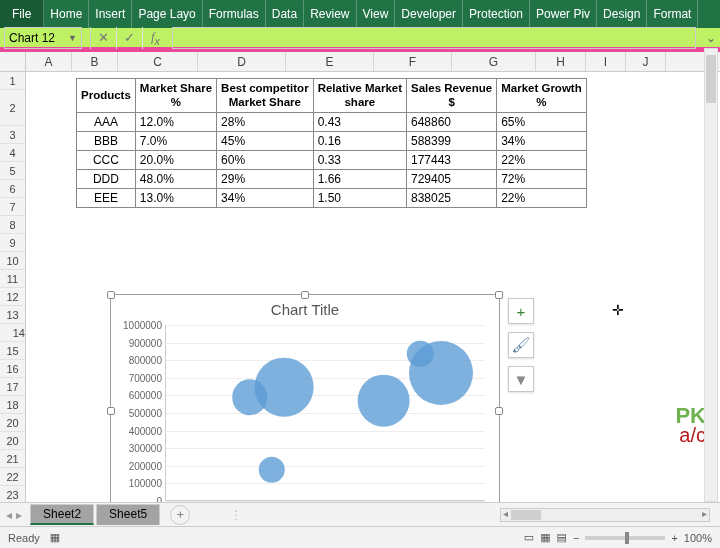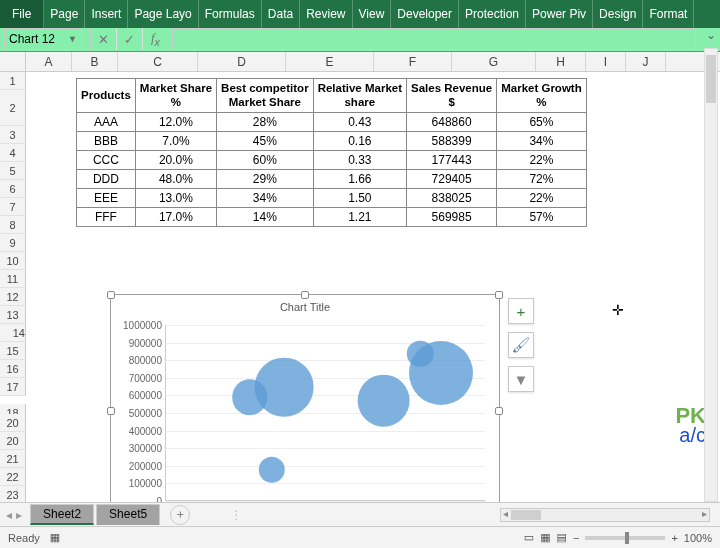--- a/index.html
+++ b/index.html
@@ -6,49 +6,49 @@
 body { width: 720px; height: 548px; background: #fff; overflow: hidden; font-size: 12px; position: relative; }
 
 
 .ribbon { background: #217346; height: 28px; display: flex; align-items: center; color: #fff; font-size: 12px; gap: 24px; }
 .ribbon .tab { padding: 0 6px; height: 28px; display: flex; align-items: center; border-right: 1px solid rgba(255,255,255,.25); cursor: pointer; white-space: nowrap; }
 .ribbon .tab.file { background: #185a34; padding: 0 12px; }
 .ribbon .spacer { flex: 1; }
 .ribbon .tellme { display: flex; align-items: center; gap: 4px; padding: 0 8px; }
 
 
-.formula-row { height: 24px; border-bottom: 1px solid #ec4899; display: flex; background: #86efac; }
+.formula-row { height: 24px; border-bottom: 5px solid #ec4899; display: flex; align-items: center; background: #bef264; }
 .namebox { width: 78px; height: 22px; border: 1px solid #ccc; margin-left: 4px; font-size: 12px; padding: 0 4px; display:flex; align-items:center; justify-content:space-between;}
 .namebox .dd { font-size: 9px; color:#666; }
 .fb-btn { width: 26px; height: 22px; display: flex; align-items: center; justify-content: center; border-left: 1px solid #e0e0e0; color: #777; font-size: 13px;}
 .fb-btn.sep { border-left:1px solid #ccc; margin-left:8px;}
 .fx { font-style: italic; font-family: "Times New Roman", serif; }
 .formula-input { flex:1; height:22px; border:1px solid #ccc; margin-left:4px; margin-right:6px; }
 .expand { width:18px; text-align:center; color:#666; }
 
 
 .grid-wrap { position: relative; height: 440px; }
 .colhdr { display:flex; height:20px; background:#f3f3f3; border-bottom:1px solid #ccc; }
 .colhdr .corner { width:26px; border-right:1px solid #ccc; }
 .colhdr .ch { text-align:center; font-size:12px; color:#444; border-right:1px solid #d6d6d6; line-height:20px; }
 .rowhdr { position:absolute; left:0; width:26px; background:#f3f3f3; border-right:1px solid #ccc; text-align:center; font-size:11px; color:#444; border-bottom:1px solid #e2e2e2; }
 
 
 .datatable { position:absolute; top:26px; left:76px; border-collapse:collapse; font-size:12px; }
 .datatable th, .datatable td { border:1px solid #888; padding:2px 4px; background:#fff; }
 .datatable th { font-weight:bold; text-align:center; font-size:11.5px; line-height:1.2; height:34px; }
 .datatable th:first-child { width:50px; }
-.datatable td { text-align:center; height:18px; }
+.datatable td { text-align:left; height:18px; }
 .datatable td:first-child { text-align:center; font-weight:normal; }
 
 
 .chart { position:absolute; top:242px; left:110px; width:390px; height:234px; background:#fff; border:1px solid #bfbfbf; }
 .chart.selected::before { content:""; position:absolute; inset:-1px; border:1px solid #9e9e9e; }
 .handle { position:absolute; width:8px; height:8px; background:#fff; border:1px solid #888; border-radius:2px; }
-.chart-title { text-align:center; font-size:11px; color:#555; margin-top:6px; font-weight:normal; }
+.chart-title { text-align:center; font-size:15px; color:#555; margin-top:6px; font-weight:normal; }
 .plot { position:absolute; left:54px; top:30px; right:14px; bottom:26px; border-left:1px solid #ccc; border-bottom:1px solid #ccc; }
 .ytick { position:absolute; left:-50px; width:46px; text-align:right; font-size:10px; color:#666; transform:translateY(-50%); }
 .ygrid { position:absolute; left:0; right:0; height:0; border-top:1px solid #eee; }
 .xtick { position:absolute; bottom:-18px; font-size:10px; color:#666; transform:translateX(-50%); }
 .bubble { position:absolute; border-radius:50%; background:rgba(91,155,213,.78); transform:translate(-50%,-50%); }
 
 
 .chart-btns { position:absolute; top:246px; left:508px; display:flex; flex-direction:column; gap:8px; }
 .chart-btn { width:26px; height:26px; border:1px solid #c8c8c8; background:#fff; display:flex; align-items:center; justify-content:center; font-size:15px; color:#3a7f3a; box-shadow:0 1px 2px rgba(0,0,0,.12); }
 .chart-btn.brush { color:#5b7fa6; }
@@ -64,36 +64,36 @@
 .sheetbar .hscroll .thumb { position:absolute; left:10px; top:1px; width:30px; height:10px; background:#cfcfcf; }
 
 
 .status { position:absolute; bottom:0; left:0; right:0; height:22px; background:#f3f3f3; border-top:1px solid #ccc; display:flex; align-items:center; font-size:11px; color:#555; padding:0 8px; gap:10px; }
 .status .zoom { margin-left:auto; display:flex; align-items:center; gap:6px; }
 .slider { width:80px; height:4px; background:#cfcfcf; position:relative; }
 .slider .sthumb { position:absolute; left:50%; top:-4px; width:4px; height:12px; background:#888; }
 
 
 .wm { position:absolute; right:14px; bottom:48px; font-size:22px; font-weight:bold; color:#6fb24f; line-height:.9; text-align:right; }
-.wm .small { color:#1d4ed8; font-weight:normal; font-size:20px; }
+.wm .small { color:#b91c1c; font-weight:normal; font-size:20px; }
 
 
 .vscroll { position:absolute; top:48px; right:2px; width:14px; bottom:46px; background:#f0f0f0; border:1px solid #ddd; }
 .vscroll .vthumb { position:absolute; top:6px; left:1px; right:1px; height:48px; background:#cfcfcf; }
 
 
 .cursor-cross { position:absolute; width:14px; height:14px; color:#000; font-size:14px; }
 </style>
 </head>
 <body>
 
 <div class="ribbon">
   <div id="ribbon-tabs" style="display:flex;">
       <div class="tab file">File</div>
-      <div class="tab">Page</div>
+      <div class="tab">Home</div>
       <div class="tab">Insert</div>
       <div class="tab">Page Layo</div>
       <div class="tab">Formulas</div>
       <div class="tab">Data</div>
       <div class="tab">Review</div>
       <div class="tab">View</div>
       <div class="tab">Developer</div>
       <div class="tab">Protection</div>
       <div class="tab">Power Piv</div>
       <div class="tab">Design</div>
@@ -183,28 +183,20 @@
           <td>729405</td>
           <td>72%</td>
         </tr>
         <tr>
           <td>EEE</td>
           <td>13.0%</td>
           <td>34%</td>
           <td>1.50</td>
           <td>838025</td>
           <td>22%</td>
-        </tr>
-        <tr>
-          <td>FFF</td>
-          <td>17.0%</td>
-          <td>14%</td>
-          <td>1.21</td>
-          <td>569985</td>
-          <td>57%</td>
         </tr>
       </tbody>
   </table>
 
   <div class="chart selected">
     <div class="chart-title">Chart Title</div>
     <div class="plot" id="plot">
         <div class="ygrid" style="top: 176px;"></div>
         <div class="ytick" style="top: 176px;">0</div>
         <div class="ygrid" style="top: 158.4px;"></div>
@@ -278,21 +270,21 @@
     <div class="rowhdr" style="top: 164px; height: 18px; line-height: 18px;">8</div>
     <div class="rowhdr" style="top: 182px; height: 18px; line-height: 18px;">9</div>
     <div class="rowhdr" style="top: 200px; height: 18px; line-height: 18px;">10</div>
     <div class="rowhdr" style="top: 218px; height: 18px; line-height: 18px;">11</div>
     <div class="rowhdr" style="top: 236px; height: 18px; line-height: 18px;">12</div>
     <div class="rowhdr" style="top: 254px; height: 18px; line-height: 18px;">13</div>
     <div class="rowhdr" style="top: 272px; height: 18px; line-height: 18px; text-align: right;">14</div>
     <div class="rowhdr" style="top: 290px; height: 18px; line-height: 18px;">15</div>
     <div class="rowhdr" style="top: 308px; height: 18px; line-height: 18px;">16</div>
     <div class="rowhdr" style="top: 326px; height: 18px; line-height: 18px;">17</div>
-    <div class="rowhdr" style="top: 352px; height: 18px; line-height: 18px;">18</div>
+    <div class="rowhdr" style="top: 344px; height: 18px; line-height: 18px;">18</div>
     <div class="rowhdr" style="top: 362px; height: 18px; line-height: 18px;">20</div>
     <div class="rowhdr" style="top: 380px; height: 18px; line-height: 18px;">20</div>
     <div class="rowhdr" style="top: 398px; height: 18px; line-height: 18px;">21</div>
     <div class="rowhdr" style="top: 416px; height: 18px; line-height: 18px;">22</div>
     <div class="rowhdr" style="top: 434px; height: 18px; line-height: 18px; text-align: center;">23</div>
     <div class="rowhdr" style="top: 452px; height: 18px; line-height: 18px;">24</div>
   </div>
 
 <div class="vscroll">
     <div class="vthumb"></div>

